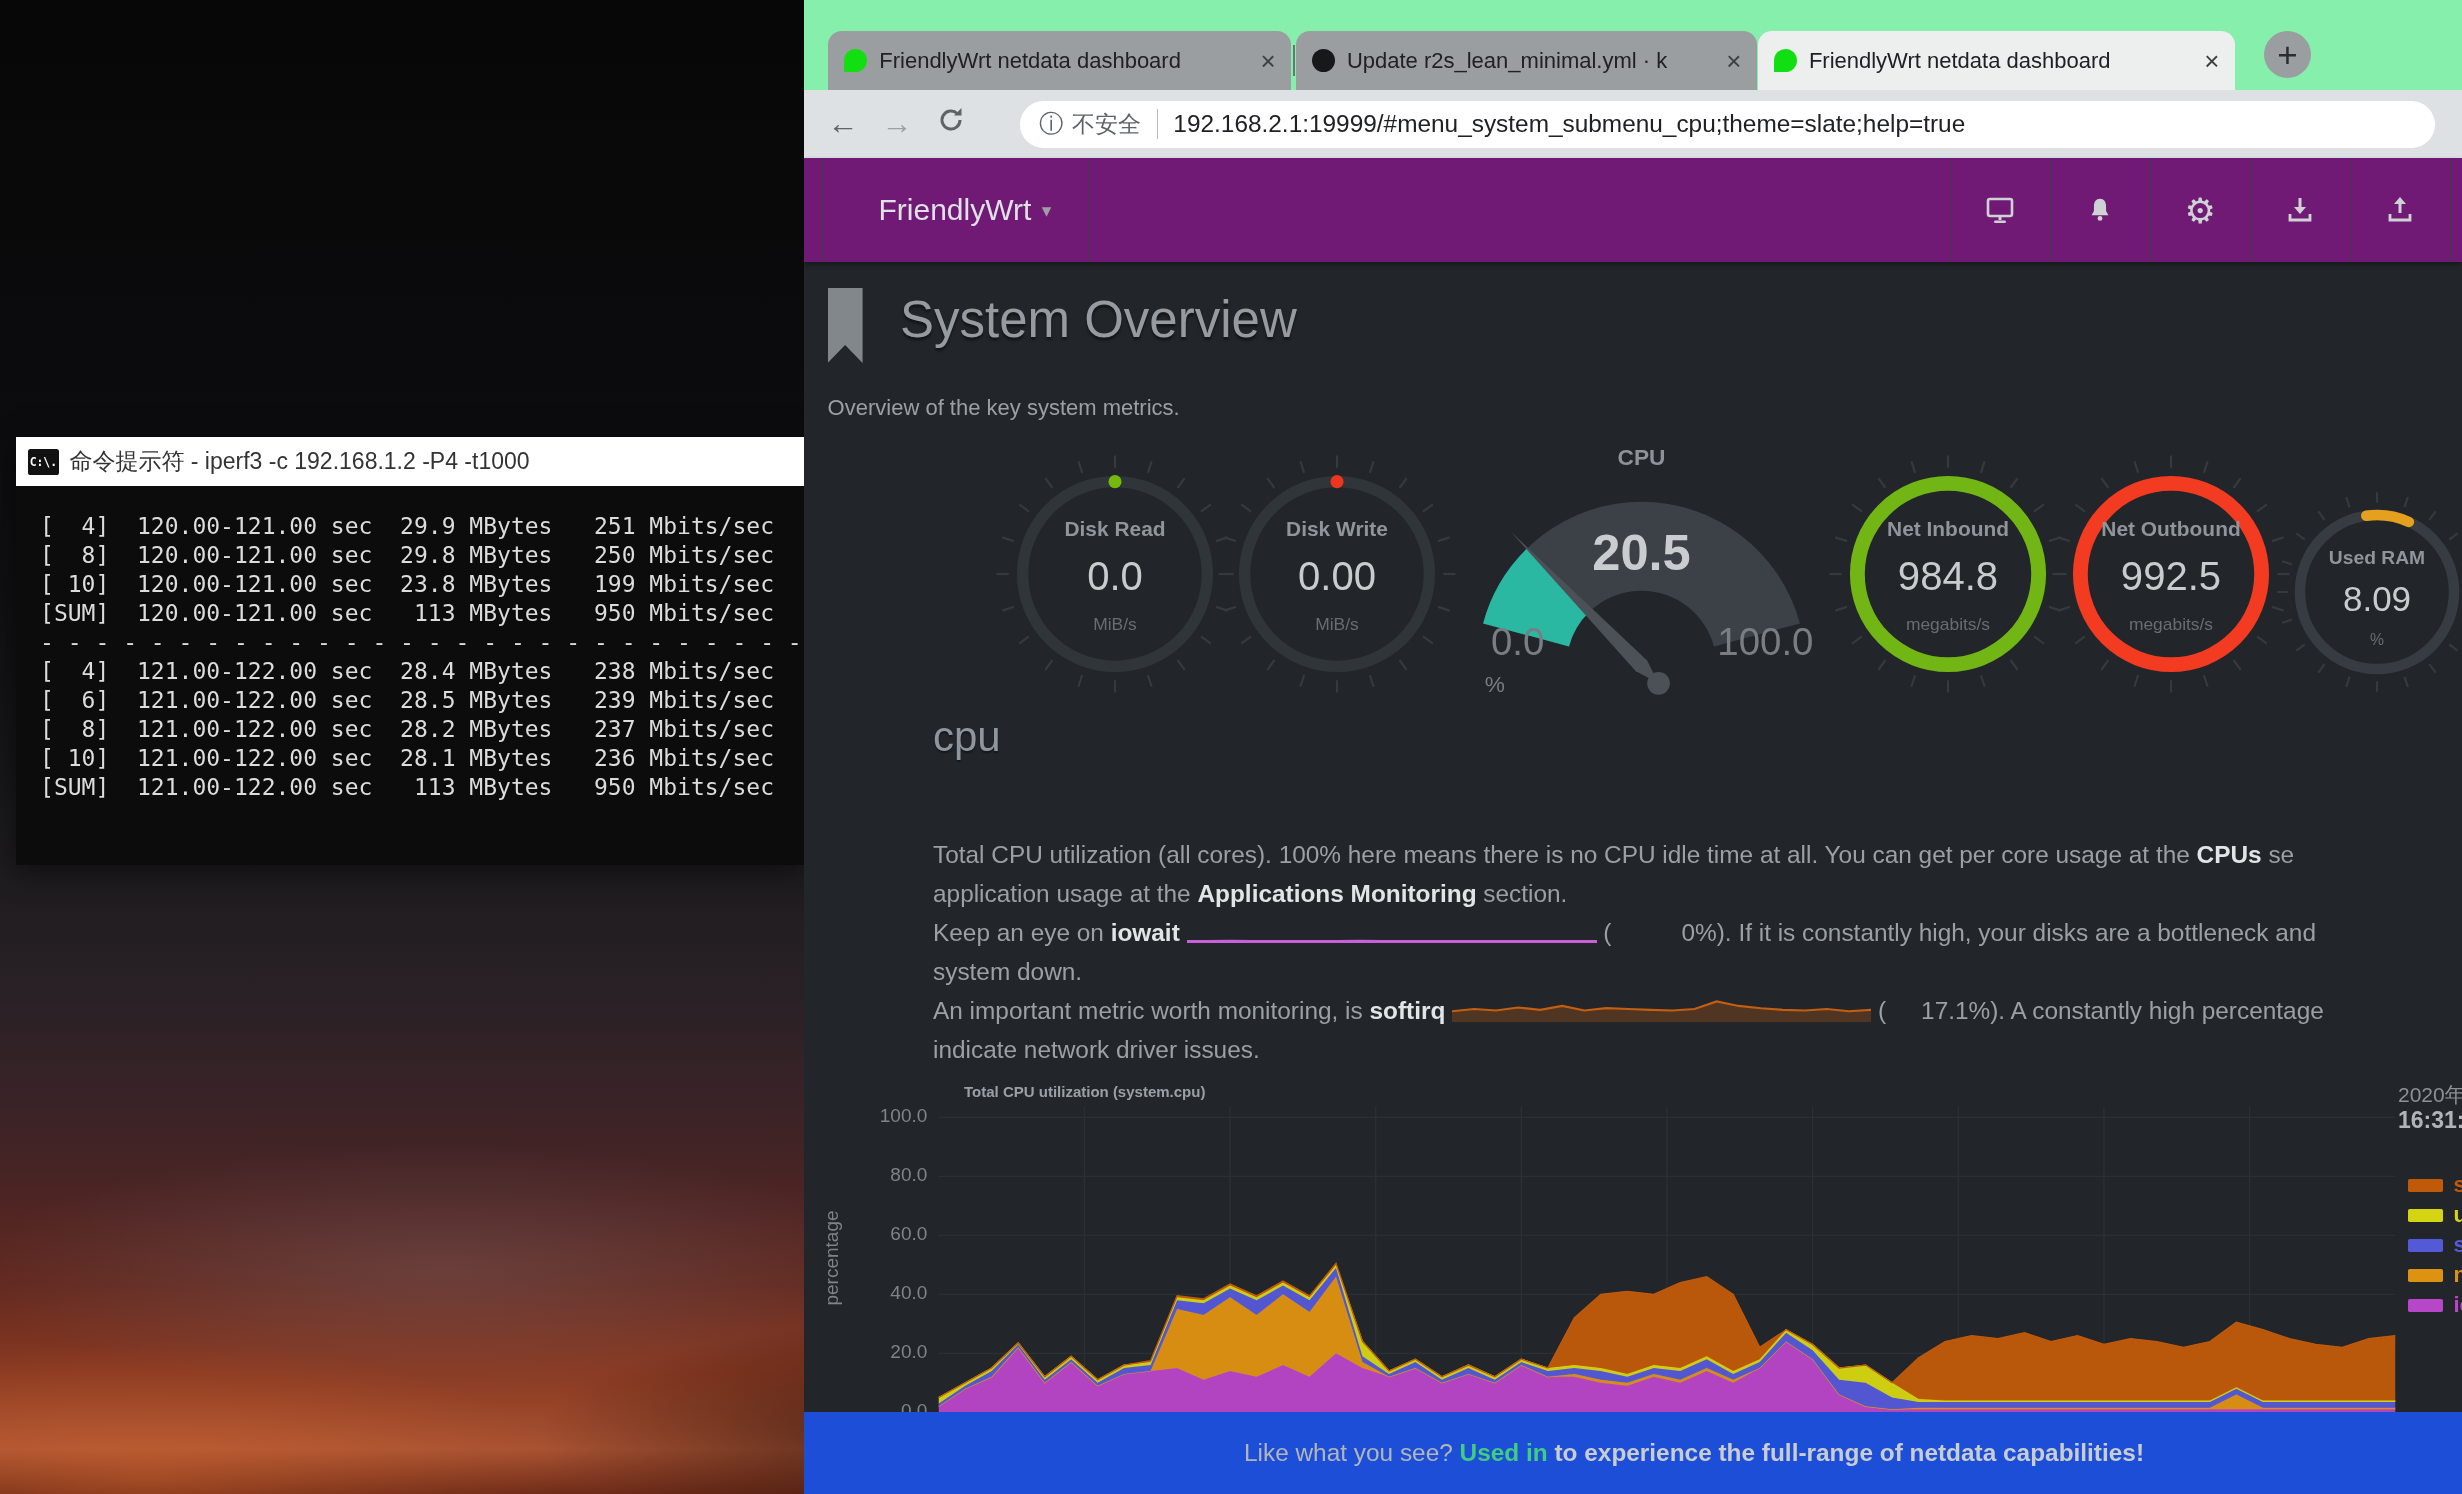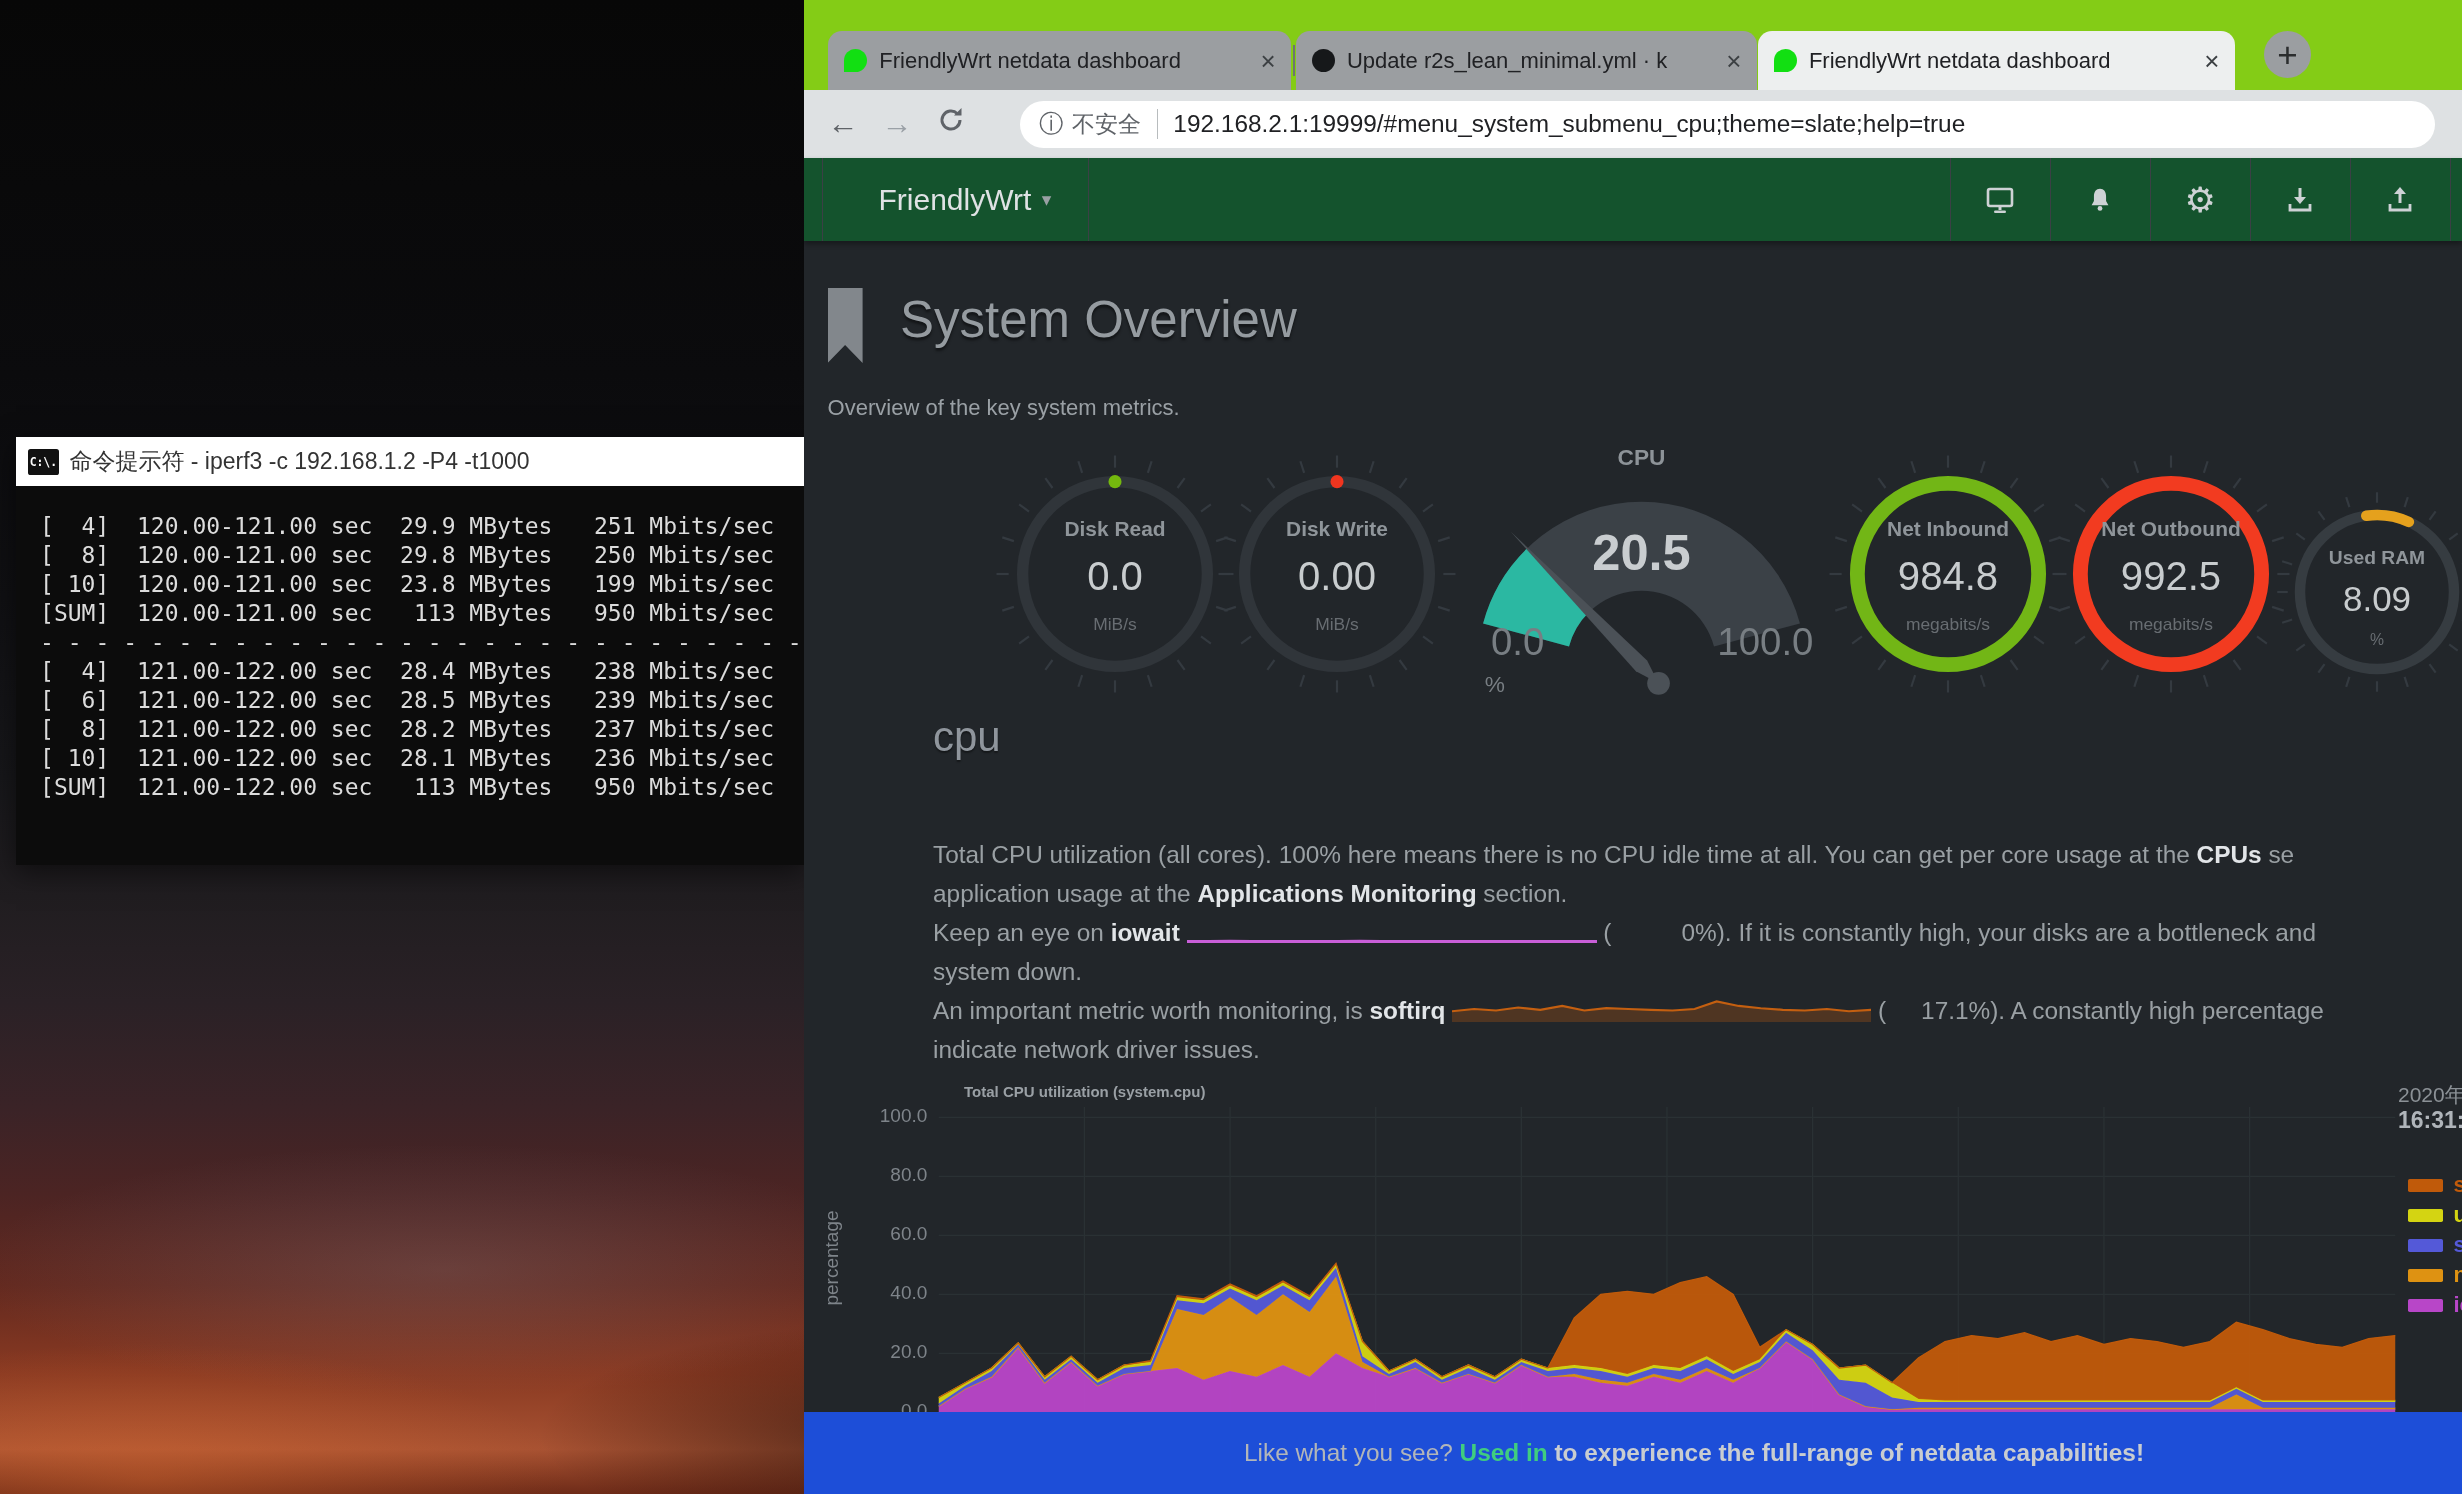--- a/index.html
+++ b/index.html
@@ -18,21 +18,21 @@
   .t-bar{height:49px;background:#ffffff;display:flex;align-items:center;padding-left:12.2px;}
   .t-icon{width:31px;height:26px;background:#111;border-radius:2.6px;color:#fff;
     font-family:"DejaVu Sans Mono",monospace;font-size:11.4px;font-weight:bold;
     display:flex;align-items:center;justify-content:center;margin-right:10.5px;}
   .t-title{font-size:23px;color:#333;white-space:nowrap;overflow:hidden;}
   .t-body{height:379px;background:#0c0c0c;padding:26px 0 0 24.4px;box-sizing:border-box;overflow:hidden;}
   .tline{font-family:"DejaVu Sans Mono",monospace;font-size:23px;line-height:29px;
     color:#dcdcdc;white-space:pre;}
   
   #browser{position:absolute;left:804px;top:0;width:1658px;height:1494px;background:#22262a;overflow:hidden;}
-  .tabstrip{position:absolute;left:0;top:0;width:100%;height:90px;background:#84cc16;}
+  .tabstrip{position:absolute;left:0;top:0;width:100%;height:90px;background:#86efac;}
   .tab{position:absolute;top:31px;height:59px;border-radius:14px 14px 0 0;display:flex;
     align-items:center;padding:0 15.7px;box-sizing:border-box;}
   .tab.inactive{background:#9b9ea1;}
   .tab.active{background:#edefef;}
   .fav{width:23px;height:23px;margin-right:12.2px;flex:none;}
   .fav.nd{background:#12df12;border-radius:50% 50% 50% 0;}
   .fav.gh{background:#16181a;border-radius:50%;}
   .tab-label{font-size:22px;color:#202124;white-space:nowrap;overflow:hidden;flex:1;}
   .tab-close{font-size:26px;color:#3c4043;margin-left:12.2px;flex:none;line-height:1;}
   .tab-div{position:absolute;top:45px;width:1.7px;height:31px;background:#6f7274;}
@@ -44,21 +44,21 @@
   .nav-ic.dim{color:#9aa0a6;}
   .urlpill{position:absolute;left:216px;top:10.5px;width:1415px;height:47px;background:#ffffff;
     border-radius:23.6px;display:flex;align-items:center;padding:0 19px;box-sizing:border-box;}
   .sec-ic{font-size:24.4px;color:#5f6368;margin-right:8.7px;}
   .sec-label{font-size:23px;color:#5f6368;margin-right:15.7px;white-space:nowrap;}
   .url-sep{width:0.9px;height:30px;background:#b8bcbe;margin-right:15.7px;}
   .url-text{font-size:24.4px;color:#202124;white-space:nowrap;overflow:hidden;}
   .ext-sliver{position:absolute;right:0;top:101px;width:12.2px;height:40px;border-radius:5.2px 0 0 5.2px;
     background:linear-gradient(180deg,#e33b2e 0 50%,#3b6fe3 50% 100%);}
   
-  .nd-navbar{position:absolute;left:0;top:158px;width:100%;height:83px;background:#14532d;
+  .nd-navbar{position:absolute;left:0;top:158px;width:100%;height:104px;background:#701a75;
     box-shadow:0 2.6px 5.2px rgba(0,0,0,.35);}
   .nd-brand{position:absolute;left:17.5px;top:0;height:100%;width:267px;border-left:0.9px solid #3b4045;
     border-right:0.9px solid #3b4045;display:flex;align-items:center;padding-left:56px;box-sizing:border-box;}
   .nd-brand-label{font-size:30px;color:#dfe2e4;}
   .nd-caret{font-size:19px;color:#9aa0a4;margin-left:10.5px;}
   .nd-icons{position:absolute;right:11.4px;top:0;height:100%;display:flex;}
   .nd-icon-btn{width:99px;height:100%;border-left:0.9px solid #3b4045;display:flex;
     align-items:center;justify-content:center;color:#ced2d5;}
   .nd-icon-btn:last-child{border-right:0.9px solid #3b4045;}
   .gear-glyph{font-size:35px;line-height:1;}

